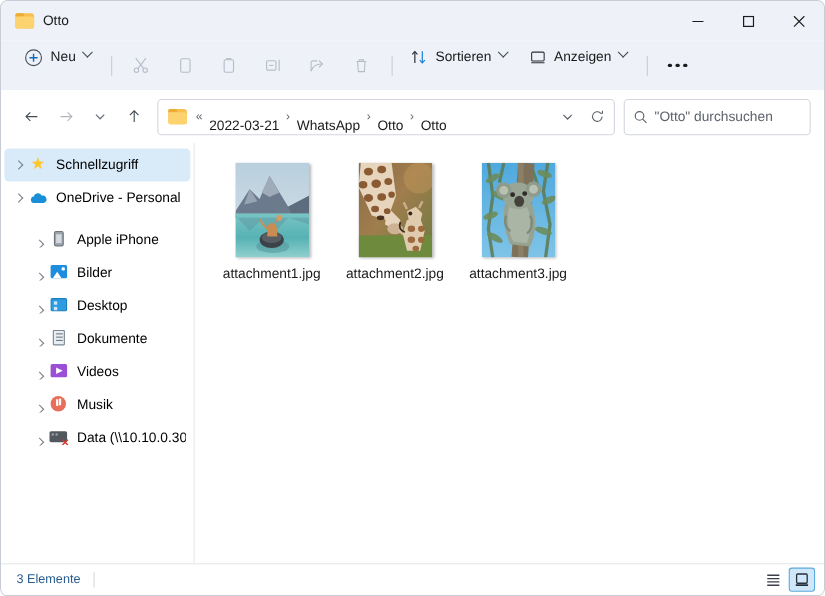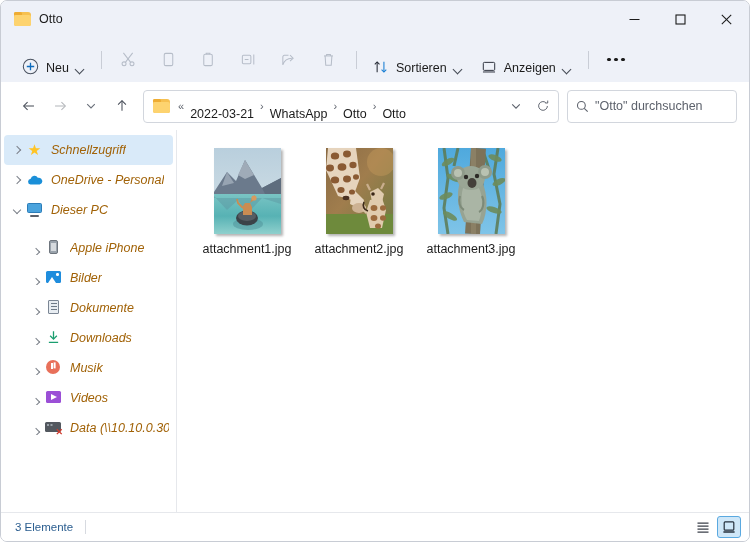--- a/index.html
+++ b/index.html
@@ -81,21 +81,21 @@
     background: #eef1f8;
     display: flex;
     align-items: center;
     padding: 0 12px;
     gap: 0px;
     flex: 0 0 auto;
   }
   .cmd-btn {
     height: 31px;
     display: flex;
-    align-items: flex-end;
+    align-items: flex-start;
     gap: 7px;
     padding: 0 9px;
     border-radius: 5px;
     cursor: default;
     white-space: nowrap;
   }
   .cmd-label {
     font-size: 12.5px;
     color: #1b1b1b;
   }
@@ -277,24 +277,23 @@
     left: 0.5px; top: 0px;
   }
   .t-ico {
     width: 17px; flex: 0 0 17px;
     height: 16px;
     margin-right: 8px;
     position: relative;
   }
   .t-label {
     font-size: 12.5px;
-    color: #a16207;
+    color: #000000;
     overflow: hidden;
     white-space: nowrap;
-    font-style: italic;
   }
   .lvl0 { padding-left: 3px; }
   .lvl1 { padding-left: 22px; align-items: flex-end; }
 
   
   .ic-star { color: #ffc425; font-size: 15px; line-height: 16px; display:block; text-align:center;}
   .ic-cloud { position:absolute; left:0; top:3px; width:17px; height:10px; }
   .ic-pc-mon { position:absolute; left:1px; top:1px; width:15px; height:10px; background:#4aa3dd; border:1.2px solid #2b7cb8; border-radius:1.5px; box-sizing:border-box;}
   .ic-pc-base { position:absolute; left:4px; bottom:1px; width:9px; height:2.5px; background:#5b616b; border-radius:1px;}
   .ic-phone { position:absolute; left:4px; top:1px; width:9px; height:14px; background:#9aa3ac; border:1px solid #6e757d; border-radius:2px; box-sizing:border-box;}
@@ -604,30 +603,20 @@
             <span class="tw-arrow"></span>
           </span>
         <span class="t-ico">
           <svg class="ic-cloud" viewBox="0 0 20 12">
               <path d="M5.2 11.5 A3.6 3.6 0 0 1 5.4 4.4 A4.6 4.6 0 0 1 14 3.4 A3.9 3.9 0 0 1 16.2 11.5 Z" fill="#1a8fd8"></path>
             </svg>
         </span>
         <span class="t-label">OneDrive - Personal</span>
       </div>
 
-      <div class="tree-item lvl0">
-        <span class="tw">
-            <span class="tw-arrow open"></span>
-          </span>
-        <span class="t-ico">
-            <span class="ic-pc-mon"></span>
-            <span class="ic-pc-base"></span>
-          </span>
-        <span class="t-label">Dieser PC</span>
-      </div>
 
       <div class="tree-item lvl1">
         <span class="tw">
             <span class="tw-arrow"></span>
           </span>
         <span class="t-ico">
             <span class="ic-phone"></span>
           </span>
         <span class="t-label">Apple iPhone</span>
       </div>
@@ -635,63 +624,59 @@
       <div class="tree-item lvl1">
         <span class="tw">
             <span class="tw-arrow"></span>
           </span>
         <span class="t-ico">
             <span class="ic-pic"></span>
           </span>
         <span class="t-label">Bilder</span>
       </div>
 
-
       <div class="tree-item lvl1">
         <span class="tw">
             <span class="tw-arrow"></span>
           </span>
         <span class="t-ico">
-            <span class="ic-doc"></span>
-          </span>
-        <span class="t-label">Dokumente</span>
+            <span class="ic-desk"></span>
+          </span>
+        <span class="t-label">Desktop</span>
       </div>
 
       <div class="tree-item lvl1">
         <span class="tw">
             <span class="tw-arrow"></span>
           </span>
         <span class="t-ico">
-          <svg class="ic-dl" viewBox="0 0 14 15" fill="none" stroke="#1a9e6f" stroke-width="1.4">
-              <line x1="7" y1="1.2" x2="7" y2="9.4"></line>
-              <path d="M3.4 6.2 L7 9.8 L10.6 6.2"></path>
-              <line x1="2" y1="13.2" x2="12" y2="13.2"></line>
-            </svg>
-        </span>
-        <span class="t-label">Downloads</span>
-      </div>
+            <span class="ic-doc"></span>
+          </span>
+        <span class="t-label">Dokumente</span>
+      </div>
+
 
       <div class="tree-item lvl1">
         <span class="tw">
             <span class="tw-arrow"></span>
           </span>
         <span class="t-ico">
-            <span class="ic-music"></span>
-          </span>
-        <span class="t-label">Musik</span>
+            <span class="ic-vid"></span>
+          </span>
+        <span class="t-label">Videos</span>
       </div>
 
       <div class="tree-item lvl1">
         <span class="tw">
             <span class="tw-arrow"></span>
           </span>
         <span class="t-ico">
-            <span class="ic-vid"></span>
-          </span>
-        <span class="t-label">Videos</span>
+            <span class="ic-music"></span>
+          </span>
+        <span class="t-label">Musik</span>
       </div>
 
 
       <div class="tree-item lvl1">
         <span class="tw">
             <span class="tw-arrow"></span>
           </span>
         <span class="t-ico">
             <span class="ic-netdrive"></span>
             <span class="ic-netx">✕</span>

